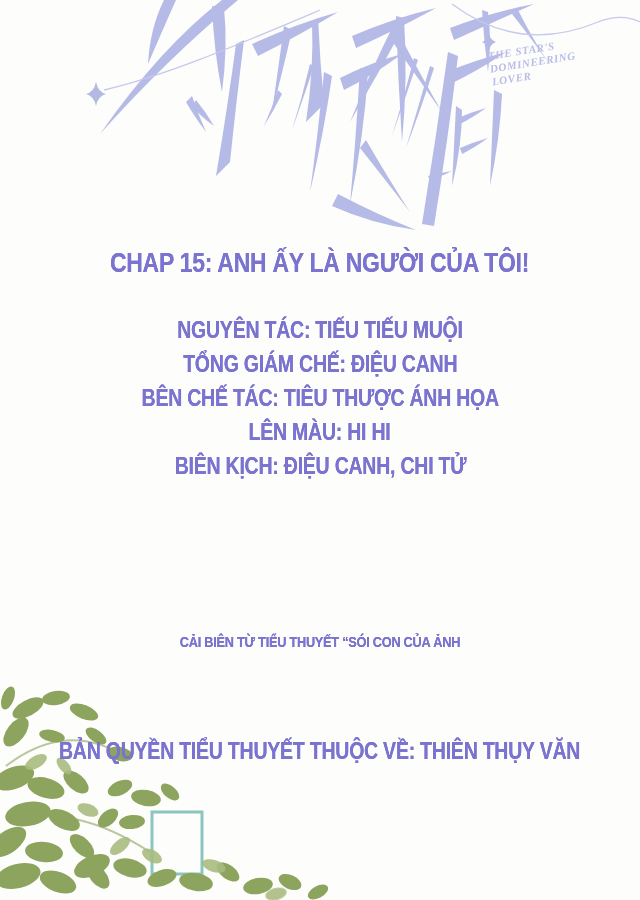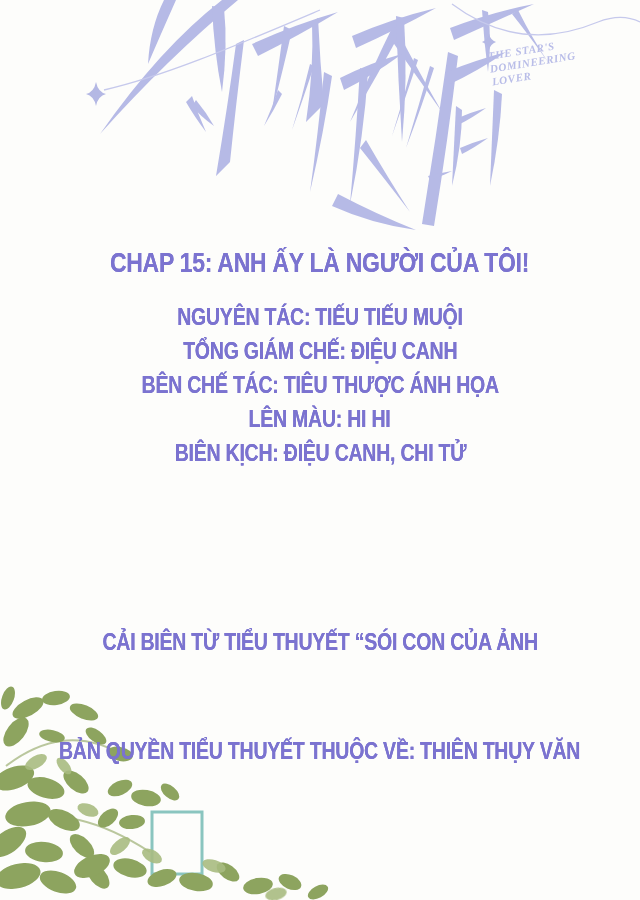--- a/index.html
+++ b/index.html
@@ -8,23 +8,23 @@
     background:#fdfdfb;overflow:hidden;
     font-family:"Liberation Sans",sans-serif;
   }
   .ptext{
     position:absolute;left:0;right:0;text-align:center;
     color:#7b73d0;font-weight:bold;
     text-shadow:0 0 0.6px #6f68c8;
   }
   .cond{display:inline-block;transform:scaleX(0.85);transform-origin:50% 50%;white-space:nowrap;letter-spacing:-0.3px;}
   .chapter{top:248px;font-size:27px;line-height:30px;}
-  .credits{top:300px;font-size:23px;}
+  .credits{top:313px;font-size:23px;}
   .cline{height:34px;line-height:34px;}
-  .adapt{top:625px;font-size:23px;}
+  .adapt{top:625px;font-size:15px;}
   .copyright{top:736px;font-size:23px;line-height:30px;}
   .logo-art{position:absolute;top:0;left:0;display:block;}
   .subtitle{
     position:absolute;left:487px;top:50px;width:90px;
     transform:rotate(-9deg);transform-origin:0 0;
     font-family:"Liberation Serif",serif;font-style:italic;font-weight:bold;
     font-size:11px;line-height:13px;letter-spacing:0.6px;
     color:#b9bde8;
   }
   .subtitle div{white-space:nowrap;}

